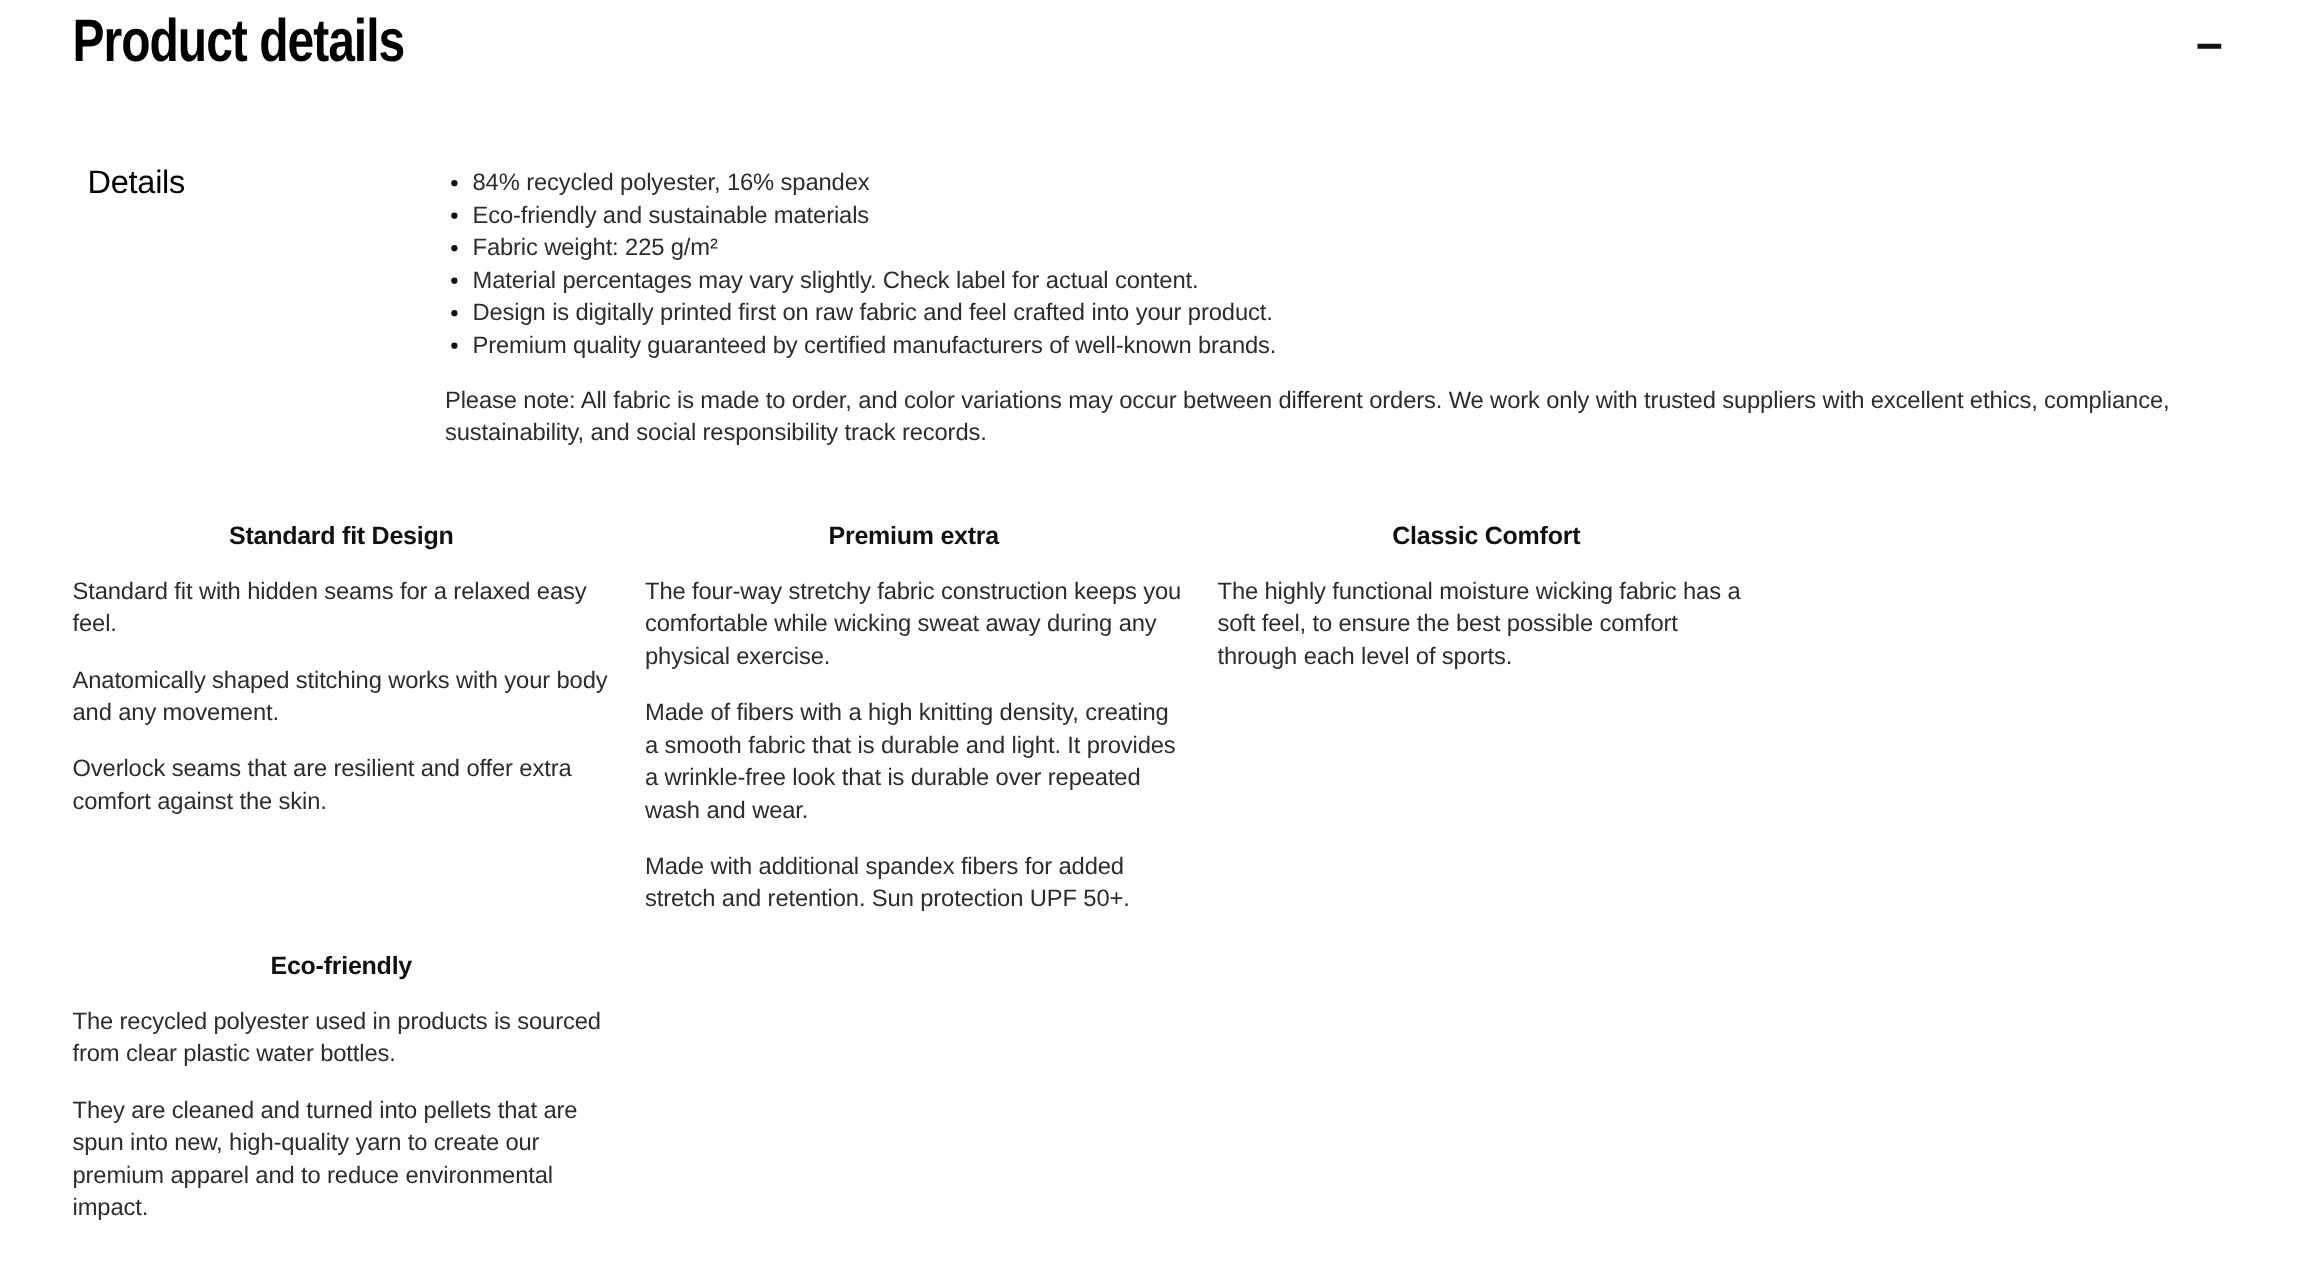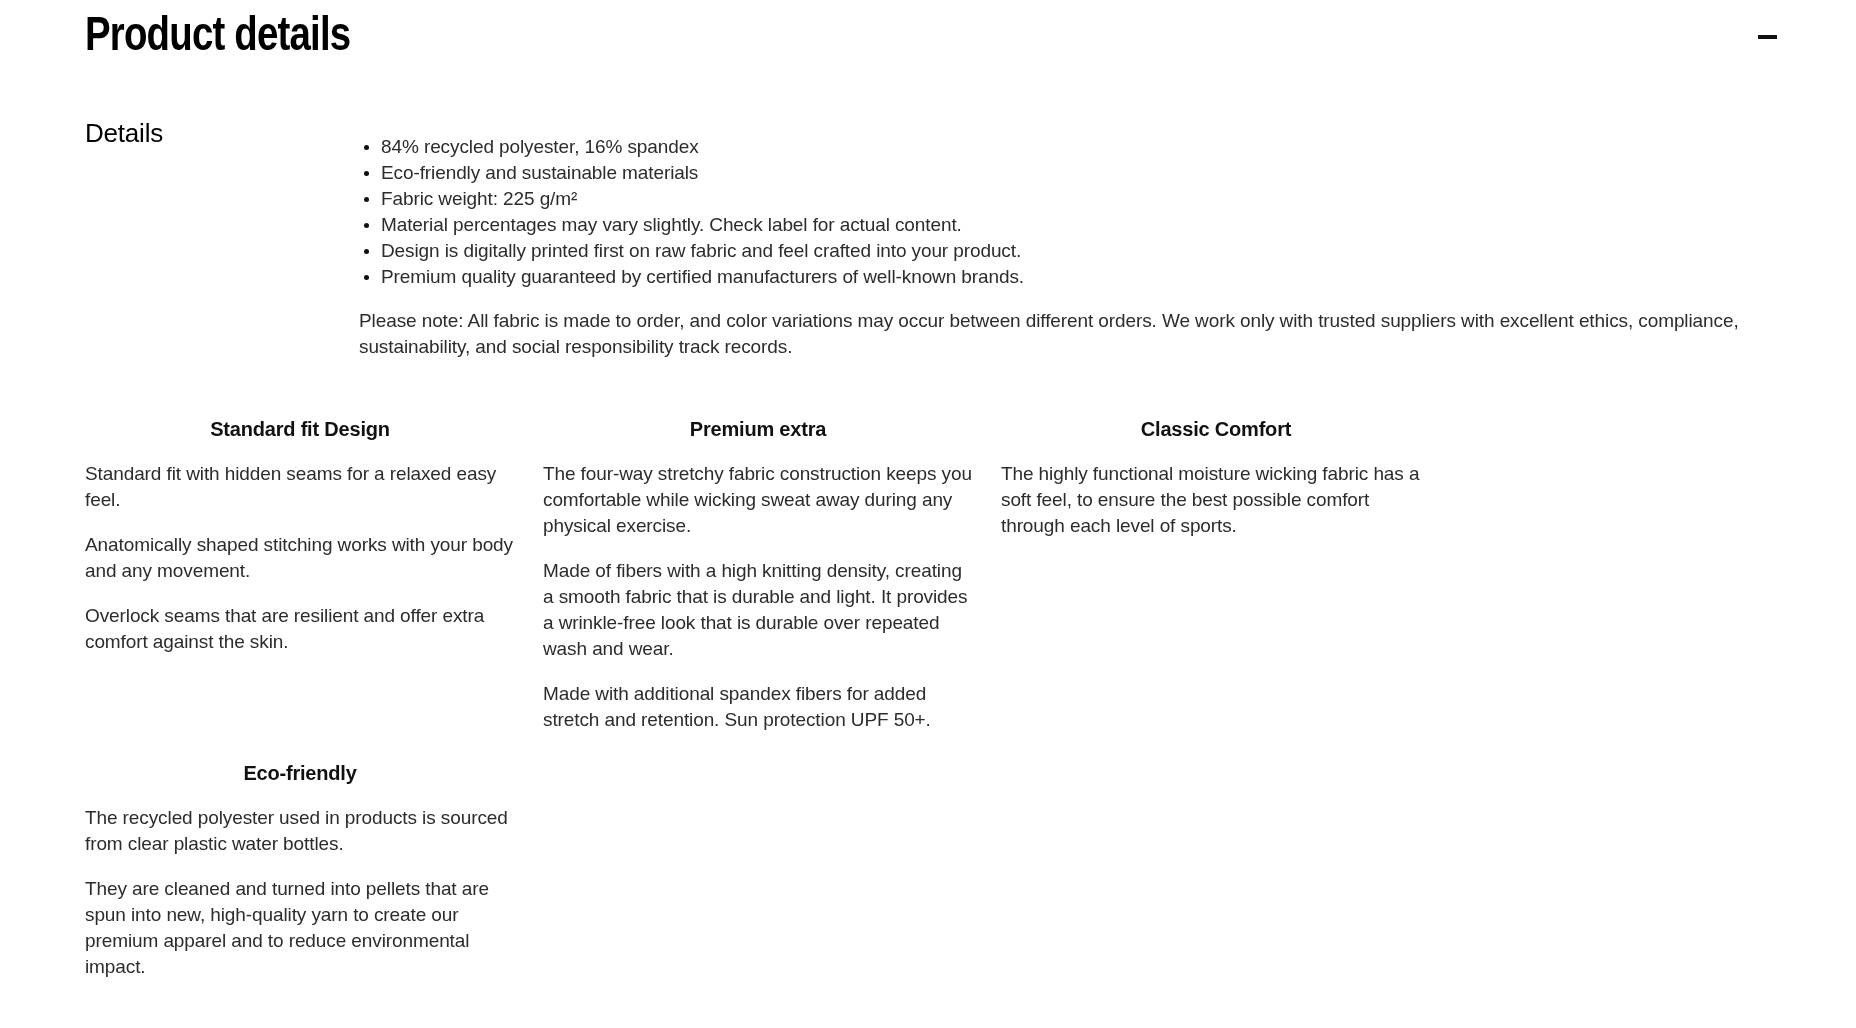--- a/index.html
+++ b/index.html
@@ -10,21 +10,21 @@
   }
   body {
     width: 1856px;
     height: 1028px;
     overflow: hidden;
     font-family: "Liberation Sans", "DejaVu Sans", sans-serif;
     color: #2c2c2c;
     -webkit-font-smoothing: antialiased;
   }
   .page {
-    padding: 6px 0 0 85px;
+    padding: 6px 0 0 58px;
   }
   
   .accordion-header {
     display: flex;
     justify-content: space-between;
     align-items: flex-start;
     padding-right: 79px;
   }
   .title {
     margin: 0;
@@ -53,21 +53,21 @@
   }
   
   .row {
     display: flex;
     align-items: flex-start;
     margin-top: 56px;
   }
   .row-label {
     flex: 0 0 274px;
     width: 274px;
-    margin: 0;
+    margin: 12px;
     font-size: 26px;
     line-height: 32px;
     font-weight: 500;
     letter-spacing: -0.2px;
     color: #000000;
   }
   .row-content {
     width: 1420px;
   }
   

